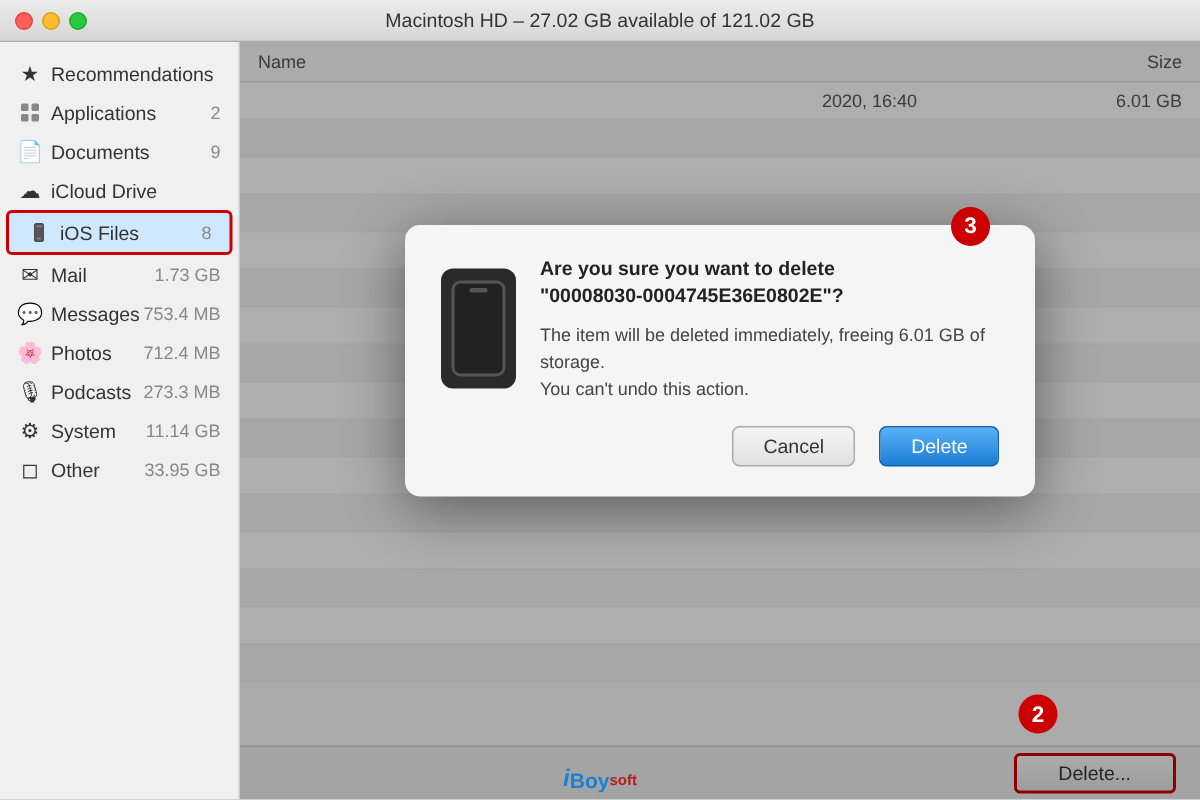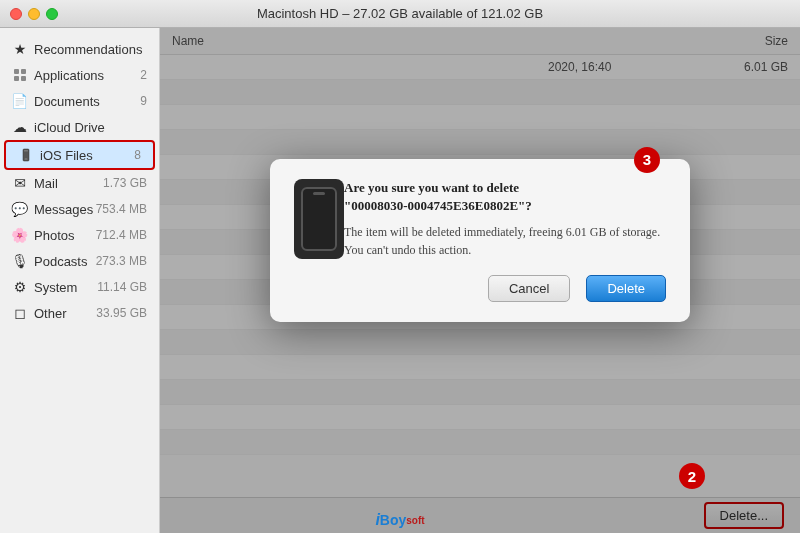--- a/index.html
+++ b/index.html
@@ -147,21 +147,21 @@
       border-top: 1px solid #ccc;
       display: flex;
       align-items: center;
       justify-content: flex-end;
       padding-right: 16px;
     }
     .delete-button-bottom {
       background: linear-gradient(to bottom, #f5f5f5, #e0e0e0);
       border: 1px solid #aaa;
       border-radius: 4px;
-      padding: 4px 14px;
+      padding: 4px 28px;
       font-size: 13px;
       cursor: pointer;
       color: #333;
     }
 
     
     .red-outline {
       border: 2px solid #cc0000;
       border-radius: 4px;
     }
@@ -199,23 +199,22 @@
       background: #f5f5f5;
       border-radius: 10px;
       box-shadow: 0 8px 40px rgba(0,0,0,0.45);
       width: 420px;
       padding: 20px 24px 20px 24px;
       position: relative;
       margin-top: -80px;
     }
     .dialog-content {
       display: flex;
-      align-items: flex-end;
-      gap: 0;
-      font-family: Liberation Serif, serif;
+      align-items: center;
+      gap: 16px;
     }
     .dialog-icon {
       width: 50px;
       height: 80px;
       background: #2a2a2a;
       border-radius: 8px;
       flex-shrink: 0;
       display: flex;
       align-items: center;
       justify-content: center;

